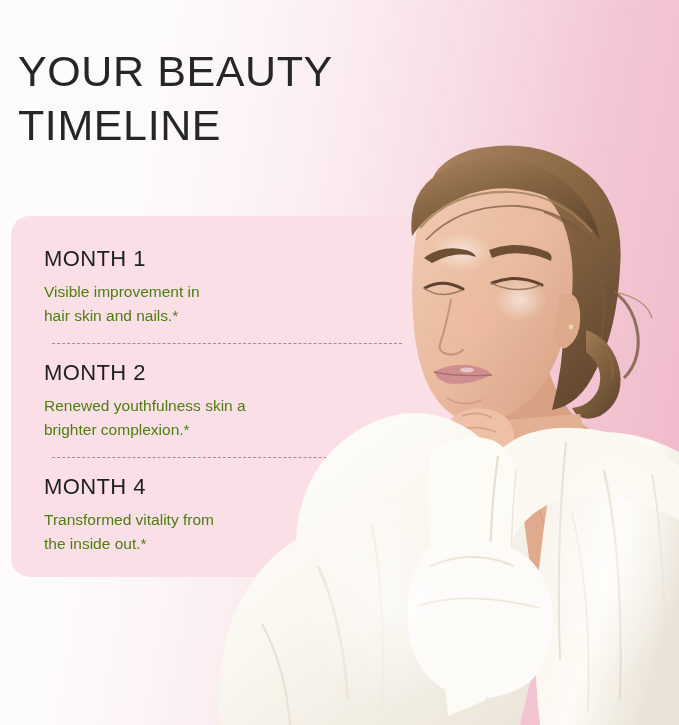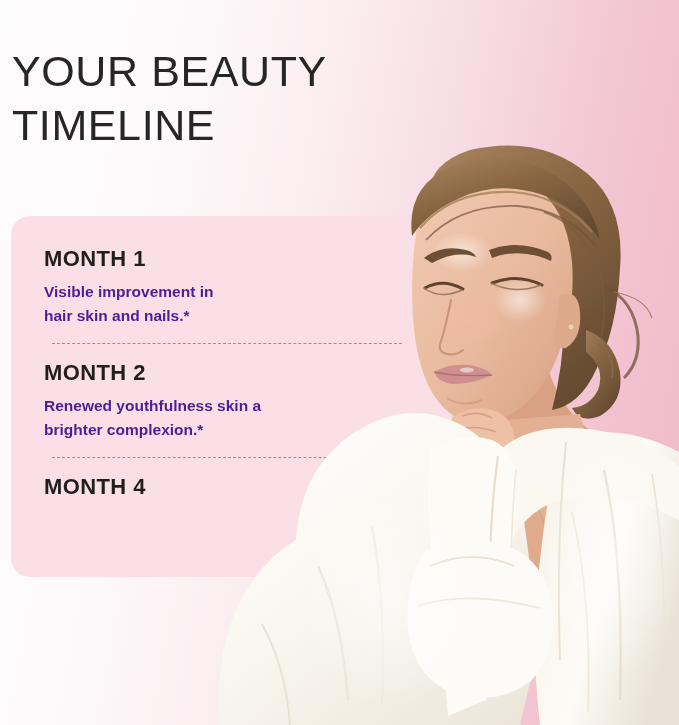--- a/index.html
+++ b/index.html
@@ -32,21 +32,21 @@
   .photo-layer {
     position: absolute;
     inset: 0;
     pointer-events: none;
   }
   .photo-svg { display: block; width: 679px; height: 725px; }
 
   
   .headline {
     position: absolute;
-    left: 12px;
+    left: 18px;
     top: 44px;
     width: 430px;
     color: #262626;
     font-size: 43px;
     line-height: 54px;
     letter-spacing: 0.6px;
     font-weight: 300;
     text-transform: uppercase;
     white-space: pre-line;
   }
@@ -63,31 +63,31 @@
     box-sizing: border-box;
     padding: 26px 30px 20px 33px;
   }
 
   .tl-item { position: relative; margin-top: 12px; }
 
   .tl-month {
     color: #1f1f1f;
     font-size: 22px;
     line-height: 30px;
-    font-weight: 700;
+    font-weight: 400;
     letter-spacing: 0.4px;
     margin: 0 0 6px 0;
     white-space: nowrap;
   }
 
   .tl-desc {
-    color: #4c1d95;
+    color: #4d7c0f;
     font-size: 15.5px;
     line-height: 24px;
-    font-weight: 700;
+    font-weight: 400;
     margin: 0;
     max-width: 235px;
     white-space: pre-line;
   }
 
   .tl-divider {
     height: 0;
     border-top: 1.4px dashed #9a8f92;
     margin: 15px 0 14px 8px;
     width: 350px;
@@ -122,20 +122,22 @@
       <div class="tl-item item-2">
         <div class="tl-month">MONTH 2</div>
         <div class="tl-desc">Renewed youthfulness skin a
 brighter complexion.*</div>
       </div>
 
       <div class="tl-divider short"></div>
 
       <div class="tl-item item-3">
         <div class="tl-month">MONTH 4</div>
+        <div class="tl-desc">Transformed vitality from
+the inside out.*</div>
       </div>
 
     </div>
   </div>
 
   <div class="photo-layer">
     <svg class="photo-svg" viewBox="0 0 679 725" xmlns="http://www.w3.org/2000/svg">
       <defs>
         <linearGradient id="skinG" x1="0" y1="0" x2="1" y2="1">
           <stop offset="0%" stop-color="#f2cbb2"></stop>

